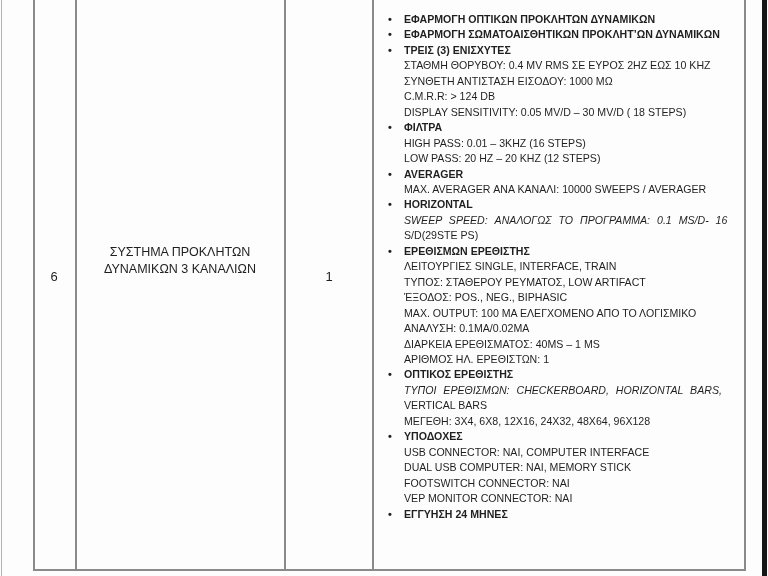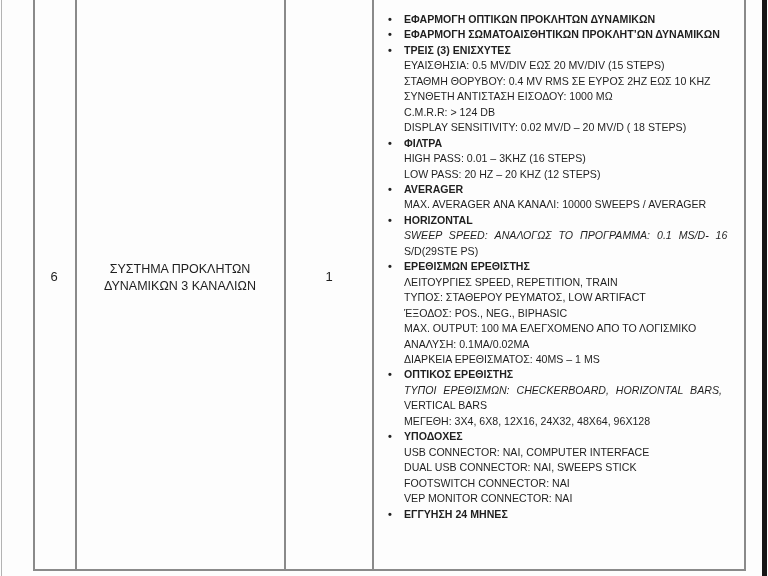--- a/index.html
+++ b/index.html
@@ -10,21 +10,21 @@
     overflow:hidden;
     font-family:"Liberation Sans", sans-serif;
     color:#1f1f1f;
   }
   .vline{position:absolute;top:0;width:2px;height:571px;background:#8a8a8a;}
   .vline.thin{width:1px;background:#b3b3b3;height:576px;}
   .vline.edge{width:5px;background:#161616;height:576px;}
   .hline{position:absolute;height:2px;background:#8a8a8a;}
   .cell{position:absolute;text-align:center;}
   .cell-num{left:33px;width:42px;top:269px;font-size:13px;}
-  .cell-desc{left:85px;width:190px;top:261px;font-size:12.5px;line-height:17px;}
+  .cell-desc{left:85px;width:190px;top:244px;font-size:12.5px;line-height:17px;}
   .cell-qty{left:286px;width:86px;top:269px;font-size:13px;}
   .specs{
     position:absolute;left:374px;top:12px;width:368px;
     font-size:10.6px;line-height:15.45px;
   }
   .spec-line{display:flex;align-items:baseline;padding-left:14px;white-space:nowrap;}
   .spec-line .bullet{flex:0 0 16px;font-size:11px;}
   .spec-line .txt{flex:1 1 auto;overflow:hidden;}
   .spec-line.b{font-weight:700;}
   .spec-line.j .txt{word-spacing:4px;font-style:italic;}
@@ -57,43 +57,39 @@
       <div class="spec-line b">
         <span class="bullet">•</span>
         <span class="txt">ΕΦΑΡΜΟΓΗ ΣΩΜΑΤΟΑΙΣΘΗΤΙΚΩΝ ΠΡΟΚΛΗΤ’ΩΝ ΔΥΝΑΜΙΚΩΝ</span>
       </div>
 
       <div class="spec-line b">
         <span class="bullet">•</span>
         <span class="txt">ΤΡΕΙΣ (3) ΕΝΙΣΧΥΤΕΣ</span>
       </div>
 
-      <div class="spec-line">
-        <span class="bullet"></span>
-        <span class="txt">ΕΥΑΙΣΘΗΣΙΑ: 0.5 MV/DIV ΕΩΣ 20 MV/DIV (15 STEPS)</span>
-      </div>
 
       <div class="spec-line">
         <span class="bullet"></span>
         <span class="txt">ΣΤΑΘΜΗ ΘΟΡΥΒΟΥ: 0.4 MV RMS ΣΕ ΕΥΡΟΣ 2HZ ΕΩΣ 10 KHZ</span>
       </div>
 
       <div class="spec-line">
         <span class="bullet"></span>
         <span class="txt">ΣΥΝΘΕΤΗ ΑΝΤΙΣΤΑΣΗ ΕΙΣΟΔΟΥ: 1000 ΜΩ</span>
       </div>
 
       <div class="spec-line">
         <span class="bullet"></span>
         <span class="txt">C.M.R.R: &gt; 124 DB</span>
       </div>
 
       <div class="spec-line">
         <span class="bullet"></span>
-        <span class="txt">DISPLAY SENSITIVITY: 0.02 MV/D – 20 MV/D ( 18 STEPS)</span>
+        <span class="txt">DISPLAY SENSITIVITY: 0.05 MV/D – 30 MV/D ( 18 STEPS)</span>
       </div>
 
       <div class="spec-line b">
         <span class="bullet">•</span>
         <span class="txt">ΦΙΛΤΡΑ</span>
       </div>
 
       <div class="spec-line">
         <span class="bullet"></span>
         <span class="txt">HIGH PASS: 0.01 – 3KHZ (16 STEPS)</span>
@@ -129,21 +125,21 @@
         <span class="txt">S/D(29STE PS)</span>
       </div>
 
       <div class="spec-line b">
         <span class="bullet">•</span>
         <span class="txt">ΕΡΕΘΙΣΜΩΝ ΕΡΕΘΙΣΤΗΣ</span>
       </div>
 
       <div class="spec-line">
         <span class="bullet"></span>
-        <span class="txt">ΛΕΙΤΟΥΡΓΙΕΣ SPEED, REPETITION, TRAIN</span>
+        <span class="txt">ΛΕΙΤΟΥΡΓΙΕΣ SINGLE, INTERFACE, TRAIN</span>
       </div>
 
       <div class="spec-line">
         <span class="bullet"></span>
         <span class="txt">ΤΥΠΟΣ: ΣΤΑΘΕΡΟΥ ΡΕΥΜΑΤΟΣ, LOW ARTIFACT</span>
       </div>
 
       <div class="spec-line">
         <span class="bullet"></span>
         <span class="txt">ΈΞΟΔΟΣ: POS., NEG., BIPHASIC</span>
@@ -157,20 +153,24 @@
       <div class="spec-line">
         <span class="bullet"></span>
         <span class="txt">ΑΝΑΛΥΣΗ: 0.1MA/0.02MA</span>
       </div>
 
       <div class="spec-line">
         <span class="bullet"></span>
         <span class="txt">ΔΙΑΡΚΕΙΑ ΕΡΕΘΙΣΜΑΤΟΣ: 40MS – 1 MS</span>
       </div>
 
+      <div class="spec-line">
+        <span class="bullet"></span>
+        <span class="txt">ΑΡΙΘΜΟΣ ΗΛ. ΕΡΕΘΙΣΤΩΝ: 1</span>
+      </div>
 
       <div class="spec-line b">
         <span class="bullet">•</span>
         <span class="txt">ΟΠΤΙΚΟΣ ΕΡΕΘΙΣΤΗΣ</span>
       </div>
 
       <div class="spec-line j">
         <span class="bullet"></span>
         <span class="txt">ΤΥΠΟΙ ΕΡΕΘΙΣΜΩΝ: CHECKERBOARD, HORIZONTAL BARS,</span>
       </div>
@@ -191,21 +191,21 @@
       </div>
 
 
       <div class="spec-line">
         <span class="bullet"></span>
         <span class="txt">USB CONNECTOR: ΝΑΙ, COMPUTER INTERFACE</span>
       </div>
 
       <div class="spec-line">
         <span class="bullet"></span>
-        <span class="txt">DUAL USB CONNECTOR: ΝΑΙ, SWEEPS STICK</span>
+        <span class="txt">DUAL USB COMPUTER: ΝΑΙ, MEMORY STICK</span>
       </div>
 
       <div class="spec-line">
         <span class="bullet"></span>
         <span class="txt">FOOTSWITCH CONNECTOR: ΝΑΙ</span>
       </div>
 
       <div class="spec-line">
         <span class="bullet"></span>
         <span class="txt">VEP MONITOR CONNECTOR: ΝΑΙ</span>

